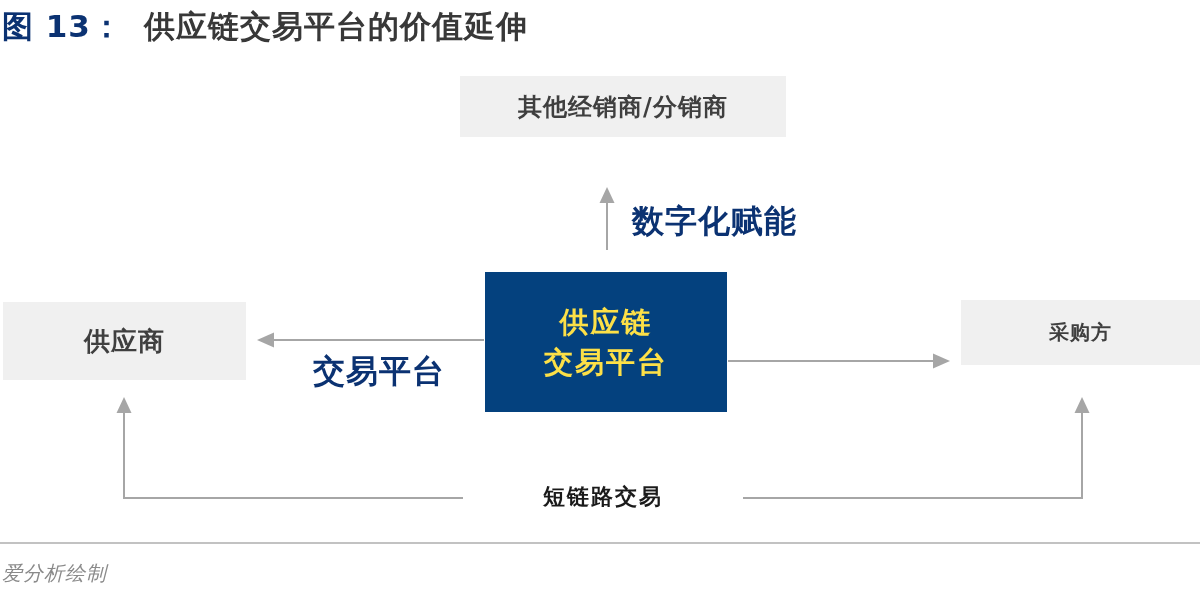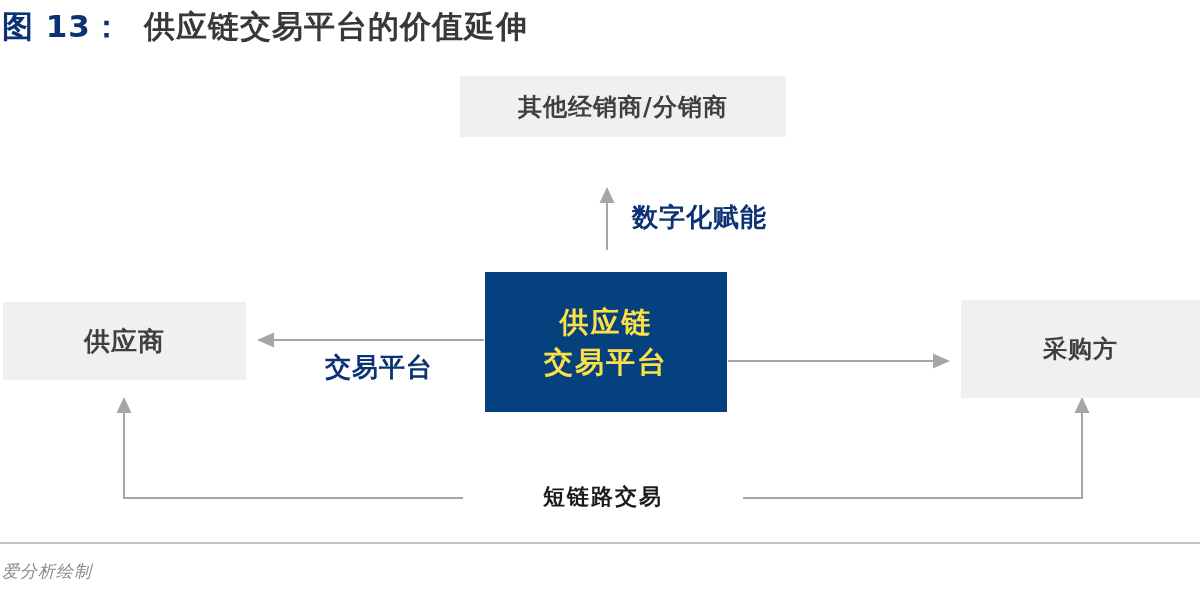--- a/index.html
+++ b/index.html
@@ -33,38 +33,38 @@
   .node{
     position:absolute;
     background:var(--gray_box);
     display:flex;align-items:center;justify-content:center;
     color:var(--box_text);
     font-weight:bold;
     letter-spacing:1px;
   }
   .node-top{left:444px;top:76px;width:326px;height:61px;font-size:24px;margin-left:16px;}
   .node-left{left:3px;top:302px;width:243px;height:78px;font-size:26px;}
-  .node-right{left:961px;top:300px;width:239px;height:98px;font-size:24px;}
+  .node-right{left:961px;top:300px;width:239px;height:65px;font-size:20px;}
   .node-center{
     left:485px;top:272px;width:242px;height:140px;
     background:var(--navy_box);
     color:#fde047;font-size:29px;font-weight:bold;
     flex-direction:column;line-height:40px;
     letter-spacing:2px;
   }
   .connectors{
     position:absolute;left:0;top:0;width:1200px;height:595px;
     pointer-events:none;
   }
   .connectors line{stroke:var(--arrow);stroke-width:2;}
   .connectors polygon{fill:var(--arrow);}
   .edge-label{
     position:absolute;
     color:var(--navy_text);
-    font-size:26px;font-weight:bold;
+    font-size:32px;font-weight:bold;
     letter-spacing:1px;
     white-space:nowrap;
     font-family:Liberation Serif, serif;
   }
   .edge-label.centered{text-align:center;}
   .lbl-up{left:632px;top:200px;}
   .lbl-left-top{left:299px;top:290px;width:160px;}
   .lbl-left-bottom{left:297px;top:350px;width:164px;}
   .lbl-right{left:763px;top:305px;width:160px;}
   .lbl-bottom{
@@ -74,21 +74,21 @@
     font-size:22px;font-weight:bold;
     letter-spacing:2px;
     position:absolute;
   }
   .footer-sep{
     position:absolute;left:0;top:542px;width:1200px;height:2px;
     background:var(--separator);
   }
   .footer-credit{
     position:absolute;left:2px;top:560px;
-    font-size:17px;font-style:italic;
+    font-size:20px;font-style:italic;
     color:var(--footer_text);
     letter-spacing:1px;
   }
 </style>
 </head>
 <body>
 
 <div class="canvas">
 
   <div class="title">

